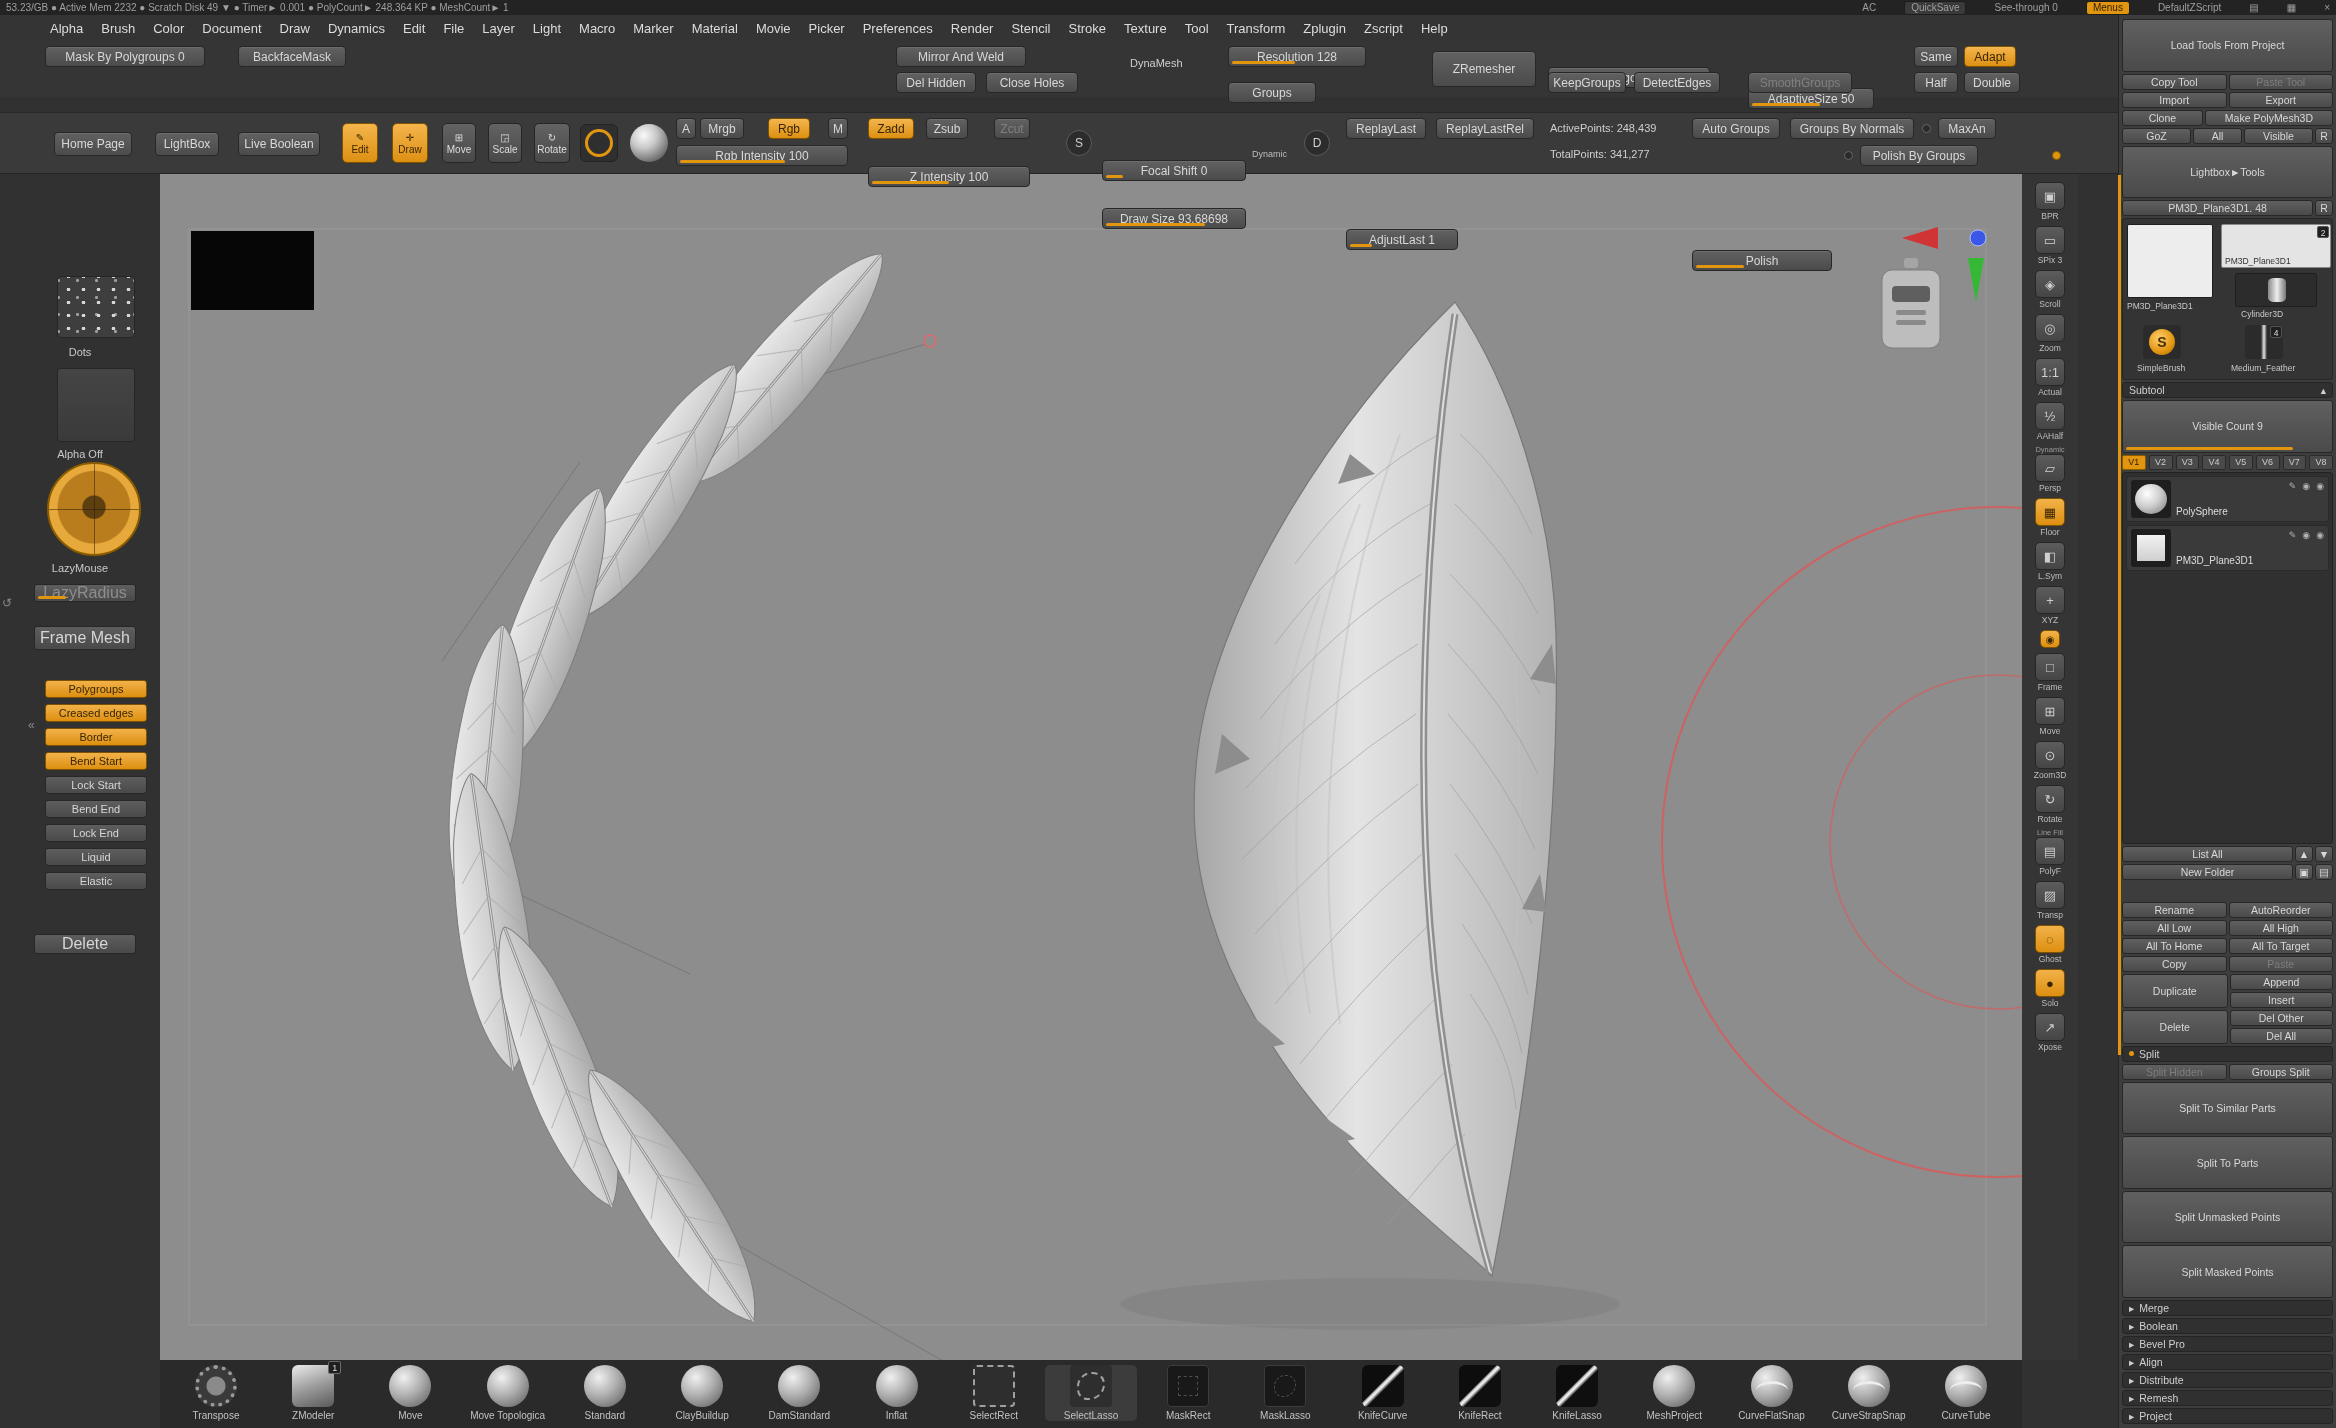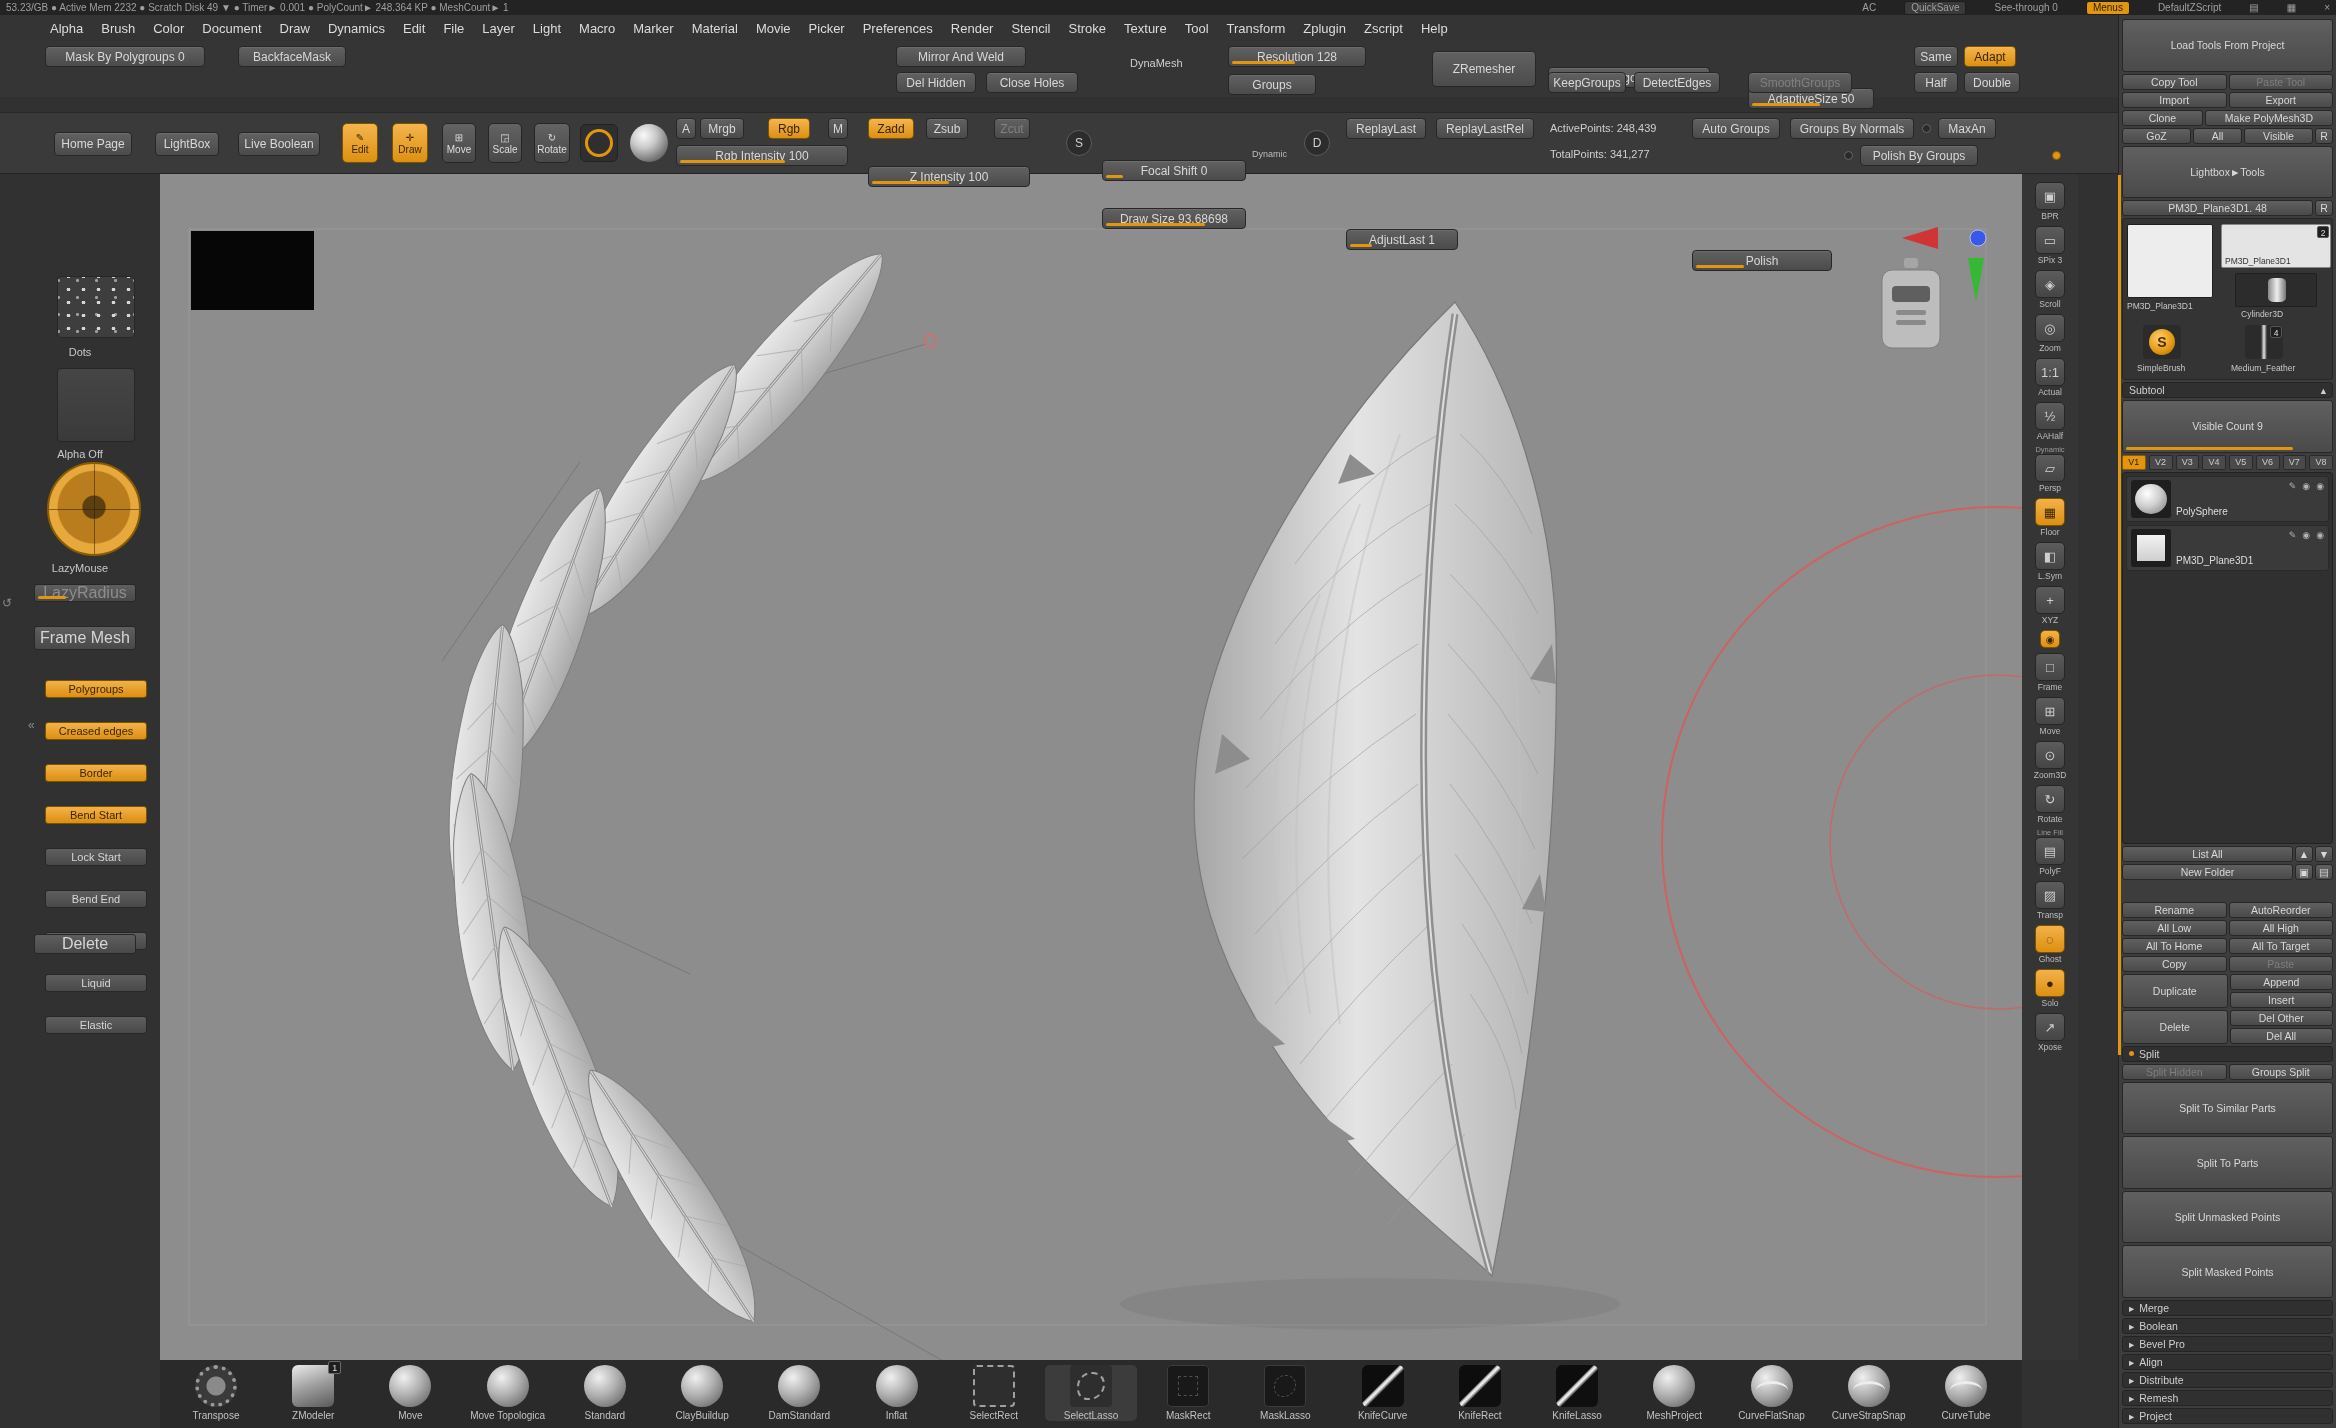--- a/index.html
+++ b/index.html
@@ -31,21 +31,21 @@
 .minidot.on{background:#e2960f;border-color:#8a5c00}
 
 .left-panel{position:absolute;top:174px;left:0;width:160px;bottom:68px;background:#313131;z-index:10}
 .lbox{position:absolute;left:57px;width:78px;background:linear-gradient(#454545,#3a3a3a);border:1px solid #262626;border-radius:4px}
 .dots-box{background-image:radial-gradient(#d6d6d6 1.6px,transparent 2.2px),radial-gradient(#9f9f9f 1.3px,transparent 1.9px);background-size:15px 13px,19px 17px;background-position:3px 6px,10px 12px;background-color:#3e3e3e}
 .lazy-circle{position:absolute;left:47px;width:94px;height:94px;border-radius:50%;background:radial-gradient(circle at 50% 48%,#5e3f10 0 17%,#b97d1d 19% 55%,#e8a93c 57% 100%);border:2px solid #8a5c00}
 .lazy-circle::before{content:"";position:absolute;left:0;right:0;top:50%;height:1px;background:rgba(40,25,0,.5)}
 .lazy-circle::after{content:"";position:absolute;top:0;bottom:0;left:50%;width:1px;background:rgba(40,25,0,.5)}
 .llabel{position:absolute;left:0;width:160px;text-align:center;font-size:11px;color:#c9c9c9}
 .lbtn{position:absolute;left:34px;width:102px;height:18px;display:flex;align-items:center;justify-content:center;background:linear-gradient(#5e5e5e,#494949);border:1px solid #272727;border-radius:3px;font-size:16px;color:#d6d6d6}
-.curve-list{position:absolute;left:45px;top:506px;width:102px;display:flex;flex-direction:column;gap:24px}
+.curve-list{position:absolute;left:45px;top:506px;width:102px;display:flex;flex-direction:column;gap:6px}
 .curve-list .lbtn2{height:18px;display:flex;align-items:center;justify-content:center;background:linear-gradient(#5e5e5e,#494949);border:1px solid #272727;border-radius:3px;font-size:11px;color:#d6d6d6}
 .curve-list .lbtn2.on{background:linear-gradient(#f2b24a,#dd8f10);color:#3a2604;border-color:#7d5200}
 .edge-glyph{position:absolute;font-size:12px;color:#8a8a8a;z-index:15}
 
 .canvas{position:absolute;left:160px;top:174px;width:1862px;height:1186px;background:#8d8d8d;overflow:hidden;z-index:5}
 
 .right-strip{position:absolute;top:174px;right:258px;width:56px;bottom:68px;background:#353535;display:flex;flex-direction:column;align-items:center;gap:5px;padding-top:8px;z-index:10}
 .sitem{display:flex;flex-direction:column;align-items:center;width:50px}
 .sitem .ssub{font-size:7.5px;color:#9a9a9a;height:8px;line-height:8px}
 .sitem .ssub:empty{display:none}
@@ -153,21 +153,21 @@
     </div>
 
   <div class="quickbar">
     <div class="btn" style="left:45px;top:5px;width:160px">Mask By Polygroups 0</div>
     <div class="btn" style="left:238px;top:5px;width:108px">BackfaceMask</div>
     <div class="btn" style="left:896px;top:5px;width:130px">Mirror And Weld</div>
     <div class="btn" style="left:896px;top:31px;width:80px">Del Hidden</div>
     <div class="btn" style="left:986px;top:31px;width:92px">Close Holes</div>
     <div class="txt" style="left:1130px;top:16px">DynaMesh</div>
     <div class="btn slider" style="left:1228px;top:5px;width:138px;--p:46%">Resolution 128</div>
-    <div class="btn" style="left:1228px;top:33px;width:88px">Groups</div>
+    <div class="btn" style="left:1228px;top:41px;width:88px">Groups</div>
     <div class="btn tall" style="left:1432px;top:10px;width:104px">ZRemesher</div>
     <div class="btn slider" style="left:1548px;top:5px;width:162px;--p:30%">Target Polygons Count 5</div>
     <div class="btn" style="left:1548px;top:31px;width:78px">KeepGroups</div>
     <div class="btn" style="left:1634px;top:31px;width:86px">DetectEdges</div>
     <div class="btn slider" style="left:1748px;top:5px;width:126px;--p:55%">AdaptiveSize 50</div>
     <div class="btn dim" style="left:1748px;top:31px;width:104px">SmoothGroups</div>
     <div class="btn" style="left:1914px;top:5px;width:44px">Same</div>
     <div class="btn on" style="left:1964px;top:5px;width:52px">Adapt</div>
     <div class="btn" style="left:1914px;top:31px;width:44px">Half</div>
     <div class="btn" style="left:1964px;top:31px;width:56px">Double</div>

